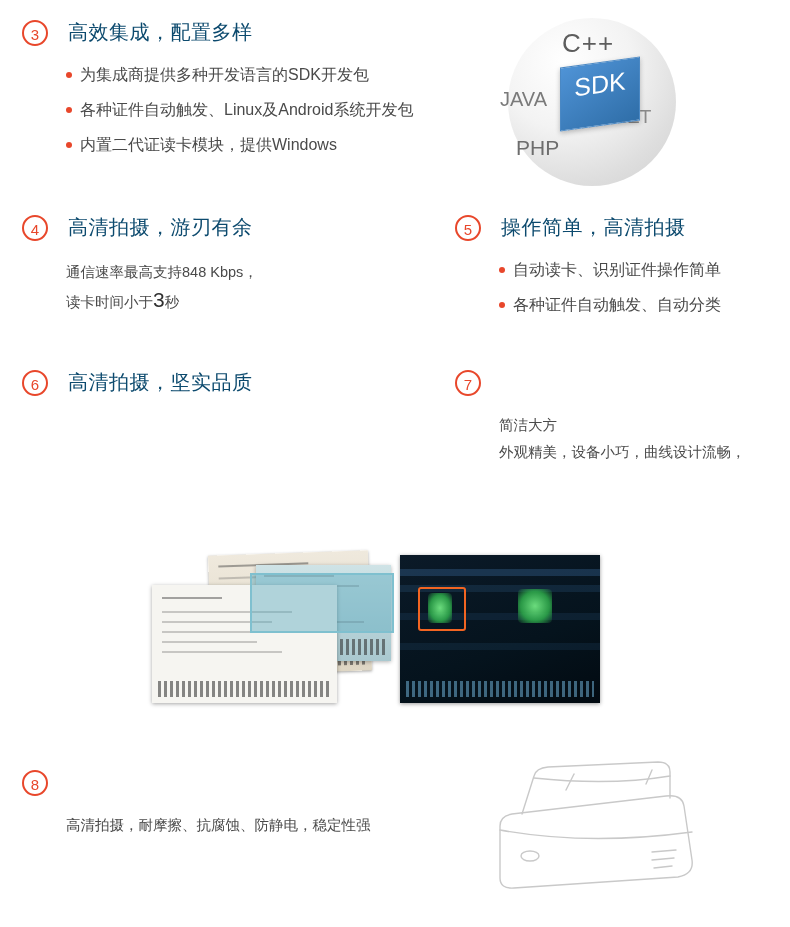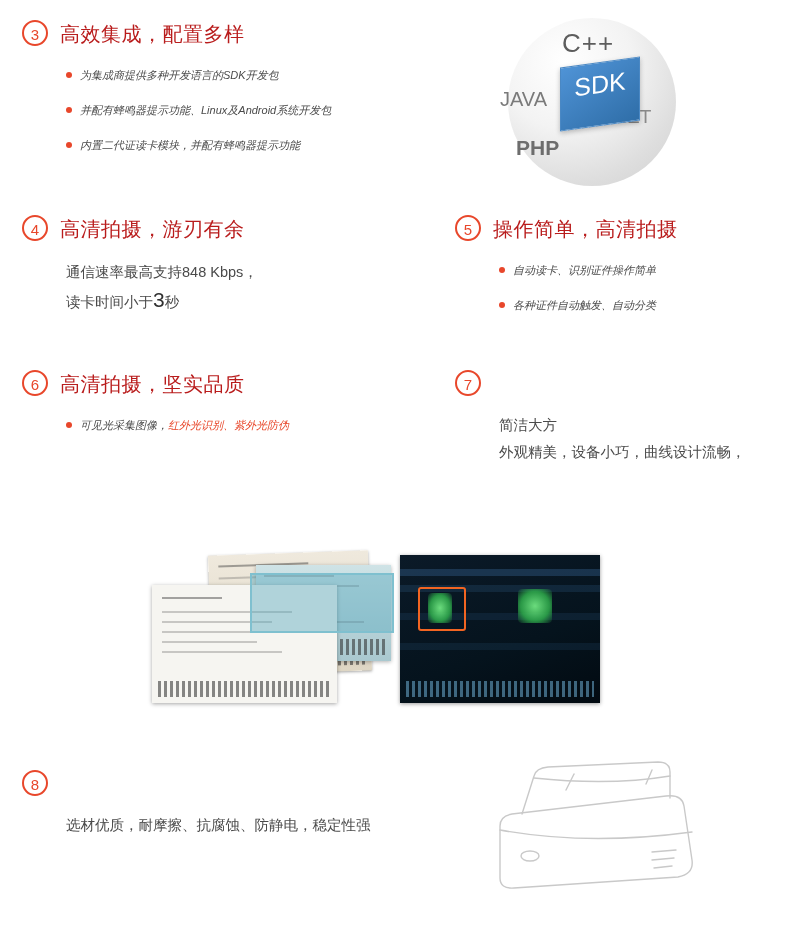--- a/index.html
+++ b/index.html
@@ -36,40 +36,40 @@
     border-radius: 50%;
     color: #e8472b;
     font-size: 15px;
     line-height: 26px;
     text-align: center;
     flex: 0 0 auto;
     box-sizing: border-box;
     font-family: "Liberation Sans", sans-serif;
   }
   .title {
-    margin-left: 12px;
+    margin-left: 20px;
     font-size: 20px;
     line-height: 28px;
-    color: #b91c1c;
+    color: #0c4a6e;
     font-weight: normal;
     letter-spacing: 0.5px;
+    font-family: Liberation Mono, monospace;
   }
   .bullets {
     margin: 16px 0 0 44px;
     padding: 0;
     list-style: none;
   }
   .bullets li {
     position: relative;
-    font-size: 11px;
+    font-size: 16px;
     line-height: 22px;
     color: #4a4a4a;
     margin-bottom: 13px;
     padding-left: 14px;
-    font-style: italic;
   }
   .bullets li:before {
     content: "";
     position: absolute;
     left: 0;
     top: 8px;
     width: 6px;
     height: 6px;
     border-radius: 50%;
     background: #e8472b;
@@ -113,21 +113,21 @@
     border-radius: 50%;
     background: radial-gradient(circle at 34% 26%, #ffffff 0%, #f3f3f3 40%, #dedede 72%, #cfcfcf 100%);
   }
   .sdk-word {
     position: absolute;
     font-family: "Liberation Sans", sans-serif;
     color: #6f6f6f;
   }
   .w-cpp   { left: 72px;  top: 18px;  font-size: 26px; color: #5d5d5d; letter-spacing: 1px; }
   .w-java  { left: 10px;  top: 78px;  font-size: 20px; color: #7a7a7a; }
-  .w-php   { left: 26px;  top: 126px; font-size: 21px; color: #6d6d6d; font-weight: bold; }
+  .w-php   { left: 26px;  top: 126px; font-size: 21px; color: #6d6d6d; }
   .w-net   { left: 118px; top: 96px; font-size: 19px; color: #8a8a8a; }
   .sdk-box {
     position: absolute;
     left: 70px;
     top: 52px;
     width: 78px;
     height: 62px;
     background: linear-gradient(150deg, #4f93d6 0%, #2f6ea8 100%);
     transform: skewY(-8deg);
     box-shadow: 0 2px 5px rgba(0,0,0,.25);
@@ -247,22 +247,22 @@
 
 <div class="page">
 
   <div class="feature" id="f3">
     <div class="feat-head">
       <div class="num">3</div>
       <div class="title">高效集成，配置多样</div>
     </div>
     <ul class="bullets">
       <li>为集成商提供多种开发语言的SDK开发包</li>
-      <li>并配有蜂鸣器提示功能、Linux及Android系统开发包</li>
-      <li>内置二代证读卡模块，并配有蜂鸣器提示功能</li>
+      <li>各种证件自动触发、Linux及Android系统开发包</li>
+      <li>内置二代证读卡模块，提供Windows</li>
     </ul>
   </div>
 
   <div class="sdk-art">
     <div class="sphere"></div>
     <div class="sdk-word w-cpp">C++</div>
     <div class="sdk-word w-java">JAVA</div>
     <div class="sdk-word w-php">PHP</div>
     <div class="sdk-word w-net">.NET</div>
     <div class="sdk-box"></div>
@@ -292,23 +292,20 @@
       <li>各种证件自动触发、自动分类</li>
     </ul>
   </div>
 
   <div class="feature" id="f6">
     <div class="feat-head">
       <div class="num">6</div>
       <div class="title">高清拍摄，坚实品质</div>
     </div>
     <ul class="bullets">
-      <li>
-        <span>可见光采集图像，</span><span class="hl">红外光识别、紫外光防伪</span>
-      </li>
     </ul>
   </div>
 
   <div class="feature" id="f7">
     <div class="feat-head">
       <div class="num">7</div>
     </div>
     <div class="para">
       <div>简洁大方</div>
       <div>外观精美，设备小巧，曲线设计流畅，</div>
@@ -359,21 +356,21 @@
       <div class="ir-marker"></div>
       <div class="mrz dark"></div>
     </div>
   </div>
 
   <div class="feature" id="f8">
     <div class="feat-head">
       <div class="num">8</div>
     </div>
     <div class="para">
-      <div>选材优质，耐摩擦、抗腐蚀、防静电，稳定性强</div>
+      <div>高清拍摄，耐摩擦、抗腐蚀、防静电，稳定性强</div>
     </div>
   </div>
 
   <div class="scanner-art">
     <svg width="260" height="140" viewBox="0 0 260 140">
       <g fill="none" stroke="#c9c9c9" stroke-width="1.4" stroke-linejoin="round" stroke-linecap="round">
         <path d="M30 118 L30 66 Q30 56 42 54 L196 36 Q212 34 214 46 L222 100 Q224 114 208 117 L44 128 Q30 129 30 118 Z"></path>
         <path d="M30 70 Q118 86 222 72"></path>
         <path d="M52 54 L64 16 Q66 8 78 7 L188 2 Q200 2 200 12 L200 38"></path>
         <path d="M64 18 Q140 26 200 16"></path>

